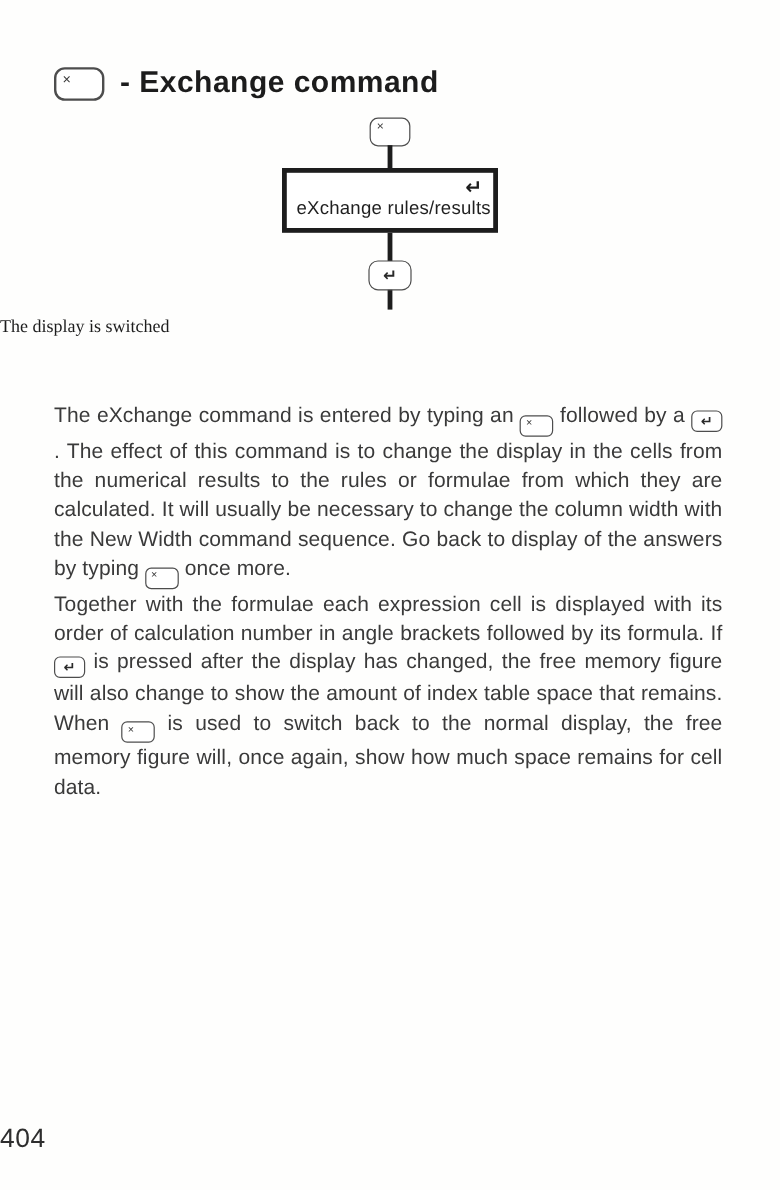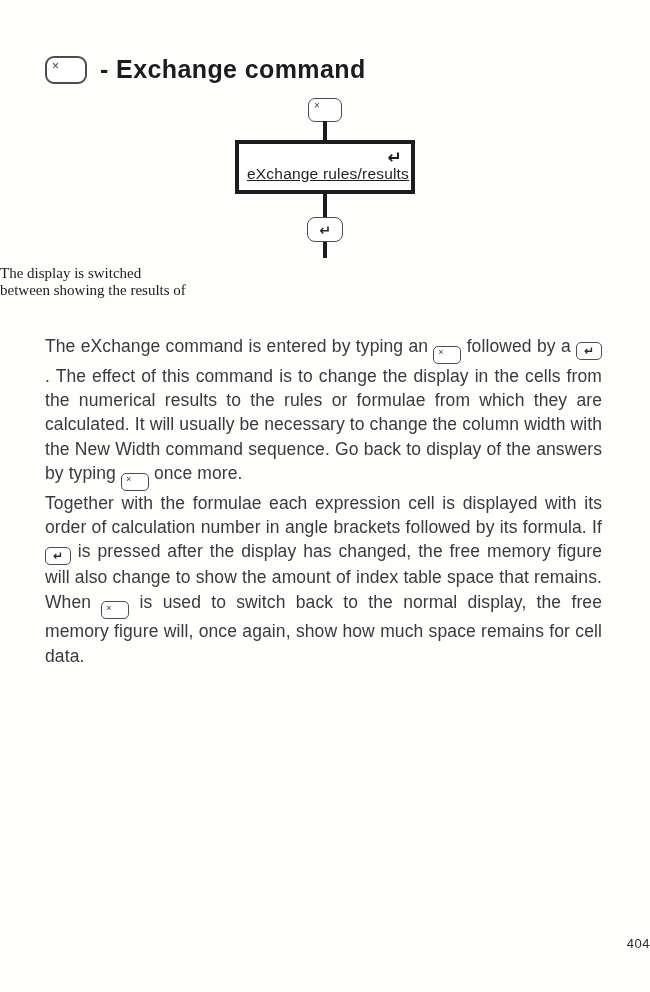--- a/index.html
+++ b/index.html
@@ -65,21 +65,21 @@
     box-sizing: border-box; width: 180px; height: 54px;
     background: #fff; border: 4px solid #1d1d1d; z-index: 1;
   }
   .box-return {
     position: absolute; top: 3px; right: 9px;
     font-family: "DejaVu Sans", sans-serif;
     font-size: 17px; font-weight: bold; color: #1d1d1d;
   }
   .box-label {
     position: absolute; left: 8px; bottom: 7px;
-    font-size: 15.5px; letter-spacing: 0.2px; color: #1f1f1f; text-decoration: underline;
+    font-size: 15.5px; letter-spacing: 0.2px; color: #1f1f1f;
   }
   .key-return-d {
     position: absolute; left: 50%; margin-left: -18px; top: 121px;
     width: 36px; height: 25px; border-radius: 8px; z-index: 2;
   }
   .key-return-d .kr { font-size: 14px; }
   .caption {
     position: absolute; top: 169px; left: 0; right: 0;
     text-align: left;
     font-family: "Liberation Serif", "DejaVu Serif", serif;
@@ -104,21 +104,21 @@
     vertical-align: -3px; border-width: 1.5px;
   }
   .key-inline .kx { font-size: 9px; padding-top: 0; }
   .key-inline.key-xstyle { padding: 1.5px 0 0 4px; }
   .key-inline.key-rstyle { width: 26px; }
   .key-inline .kr { font-size: 12px; }
 
   
   .footer {
     position: absolute; top: 936px; left: 0; right: 0;
-    text-align: right; font-size: 13px; color: #2e2e2e;
+    text-align: left; font-size: 22px; color: #2e2e2e;
     letter-spacing: 0.5px;
   }
 </style>
 </head>
 <body>
 
 <div class="page">
 
   <h1 class="title">
     <span class="key key-title key-xstyle">
@@ -135,21 +135,20 @@
     <div class="flow-box">
       <span class="box-return">↵</span>
       <span class="box-label">eXchange rules/results</span>
     </div>
     <div class="vline line2"></div>
     <span class="key key-return-d key-rstyle">
         <span class="kr">↵</span>
       </span>
     <div class="caption">
       <div>The display is switched</div>
-      <div>between showing the results of</div>
     </div>
   </div>
 
   <div class="body-text">
     <p class="para"><span>The eXchange command is entered by typing an</span>
       <span class="key key-inline key-xstyle">
           <span class="kx">×</span>
         </span>
       <span>followed by a</span>
       <span class="key key-inline key-rstyle">

